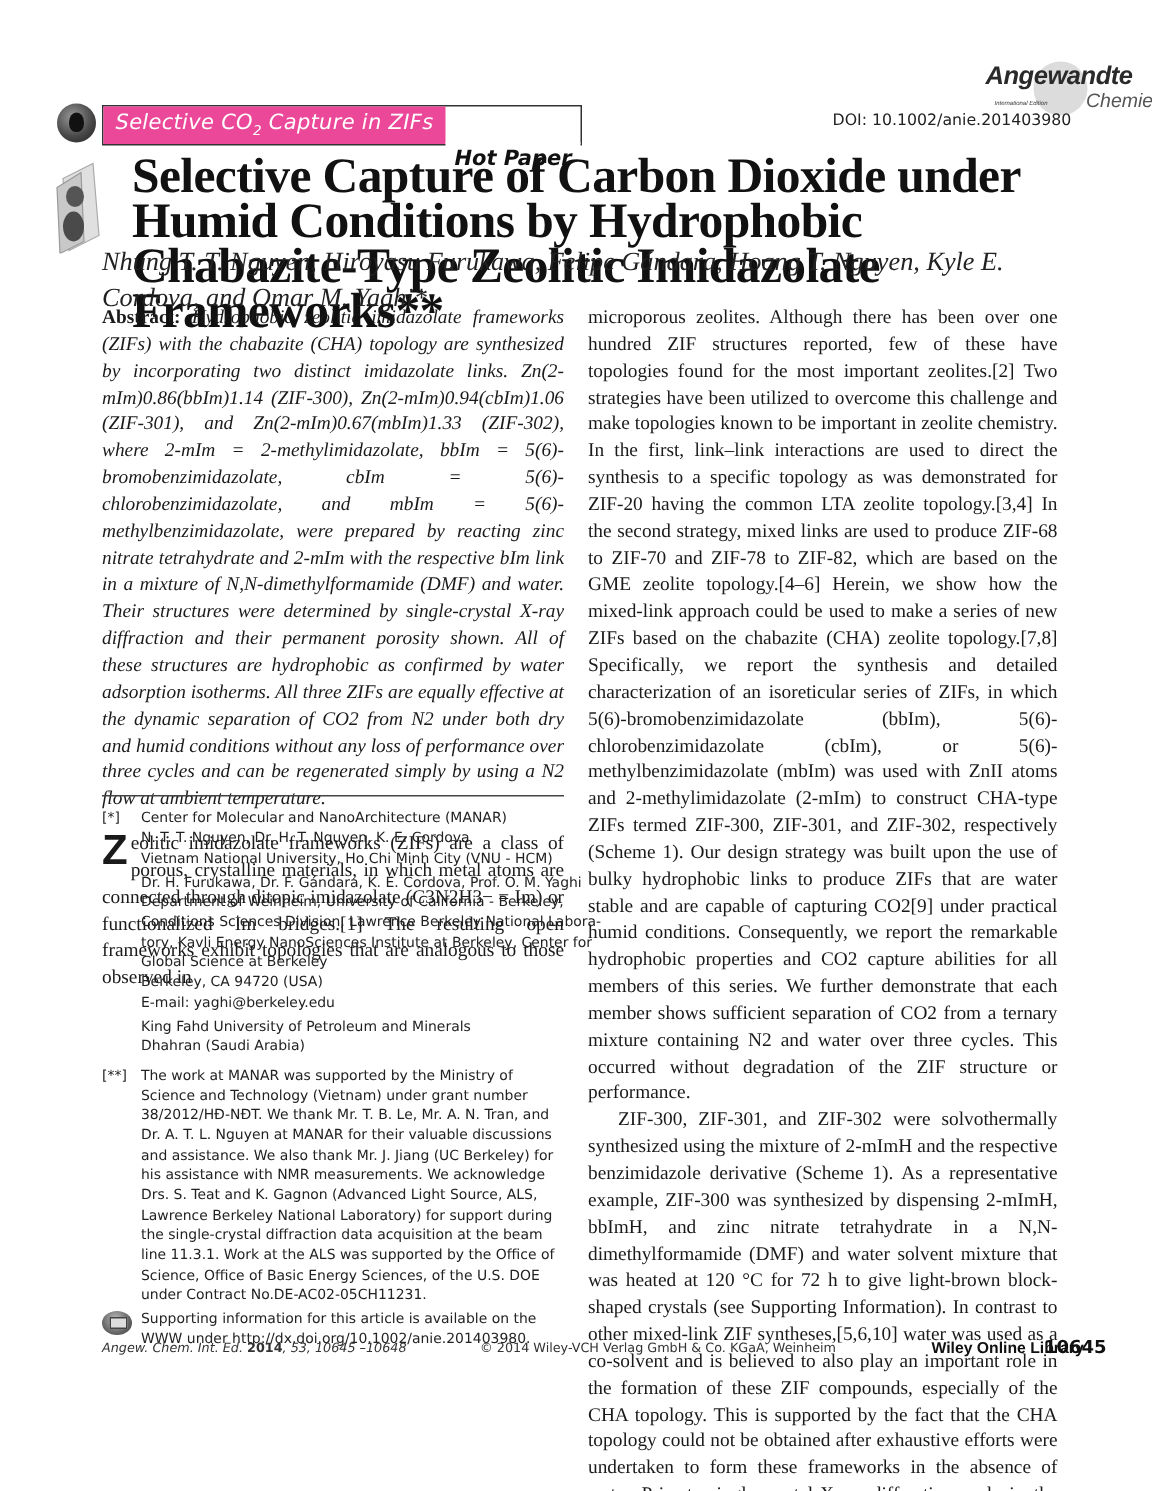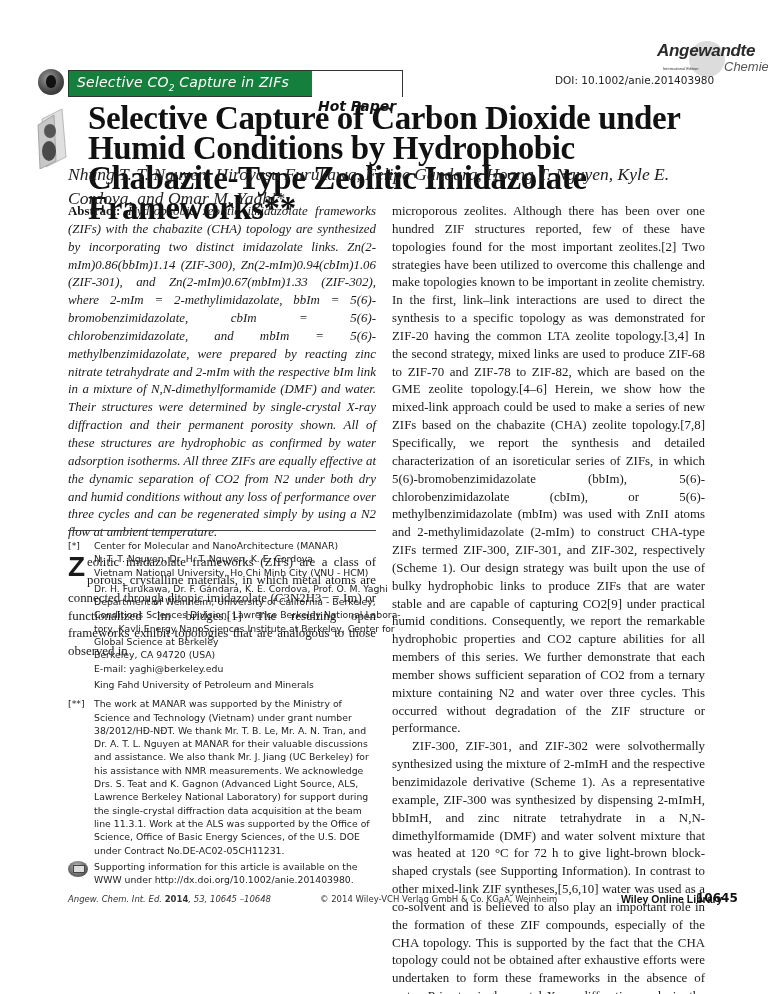--- a/index.html
+++ b/index.html
@@ -11,21 +11,21 @@
     .logo .disc { position: absolute; left: 34px; top: 6px; width: 36px; height: 36px; border-radius: 50%; background: #dcdcdc; }
     .logo .ang { position: absolute; left: 2px; top: 6px; font-family: "Liberation Sans", sans-serif; font-style: italic; font-weight: bold; font-size: 17px; color: #2a2a2a; letter-spacing: -0.3px; }
     .logo .ied { position: absolute; left: 8px; top: 31px; font-family: "Liberation Sans", sans-serif; font-style: italic; font-size: 4px; color: #333; }
     .logo .che { position: absolute; left: 69px; top: 24px; font-family: "Liberation Sans", sans-serif; font-style: italic; font-size: 13px; color: #555; }
 
     
     .hot-icon { left: 38px; top: 69px; width: 26px; height: 26px; border-radius: 50%;
       background: radial-gradient(circle at 40% 35%, #9a9a9a 0%, #4a4a4a 55%, #1e1e1e 100%); }
     .hot-icon .flame { position: absolute; left: 8px; top: 6px; width: 10px; height: 13px; background: #111; border-radius: 50% 50% 45% 45%; }
     .banner { left: 68px; top: 70px; height: 25px; display: flex; border: 1px solid #333; }
-    .banner .dark { background: #15803d; color: #fff; font-family: "DejaVu Sans", sans-serif; font-style: italic; font-size: 14px; padding: 3px 23px 0 8px; letter-spacing: 0.2px; }
+    .banner .dark { background: #ec4899; color: #fff; font-family: "DejaVu Sans", sans-serif; font-style: italic; font-size: 14px; padding: 3px 8px 0 8px; letter-spacing: 0.2px; }
     .banner .light { background: #fff; color: #111; font-family: "DejaVu Sans", sans-serif; font-style: italic; font-weight: bold; font-size: 14px; padding: 3px 6px 0 6px; margin-top: 24px; }
     .banner sub { font-size: 9px; }
     .doi { left: 555px; top: 74px; font-family: "DejaVu Sans", sans-serif; font-size: 10.5px; color: #222; }
 
     
     .paper-icon { left: 36px; top: 107px; width: 32px; height: 62px; }
 
     
     .title { left: 68px; top: 103px; width: 640px; font-family: "Liberation Serif", serif; font-weight: bold; font-size: 33px; line-height: 30px; color: #111; letter-spacing: -0.4px; margin-left: 20px; }
     .authors { left: 68px; top: 162px; width: 650px; font-family: "Liberation Serif", serif; font-style: italic; font-size: 17.5px; line-height: 24px; color: #222; }
@@ -117,20 +117,21 @@
         <div>Dr. H. Furukawa, Dr. F. Gándara, K. E. Cordova, Prof. O. M. Yaghi</div>
         <div>Department of Weinheim, University of California - Berkeley,</div>
         <div>Conditions Sciences Division, Lawrence Berkeley National Labora-</div>
         <div>tory, Kavli Energy NanoSciences Institute at Berkeley, Center for</div>
         <div>Global Science at Berkeley</div>
         <div>Berkeley, CA 94720 (USA)</div>
         <div>E-mail: yaghi@berkeley.edu</div>
       </div>
       <div class="block">
         <div>King Fahd University of Petroleum and Minerals</div>
+        <div>Dhahran (Saudi Arabia)</div>
       </div>
     </div>
   </div>
   <div class="fn">
     <div class="mark">[**]</div>
     <div class="body fn-text">The work at MANAR was supported by the Ministry of Science and Technology (Vietnam) under grant number 38/2012/HĐ-NĐT. We thank Mr. T. B. Le, Mr. A. N. Tran, and Dr. A. T. L. Nguyen at MANAR for their valuable discussions and assistance. We also thank Mr. J. Jiang (UC Berkeley) for his assistance with NMR measurements. We acknowledge Drs. S. Teat and K. Gagnon (Advanced Light Source, ALS, Lawrence Berkeley National Laboratory) for support during the single-crystal diffraction data acquisition at the beam line 11.3.1. Work at the ALS was supported by the Office of Science, Office of Basic Energy Sciences, of the U.S. DOE under Contract No.DE-AC02-05CH11231.</div>
   </div>
   <div class="fn">
     <div class="mark">
         <div class="si-icon"></div>

